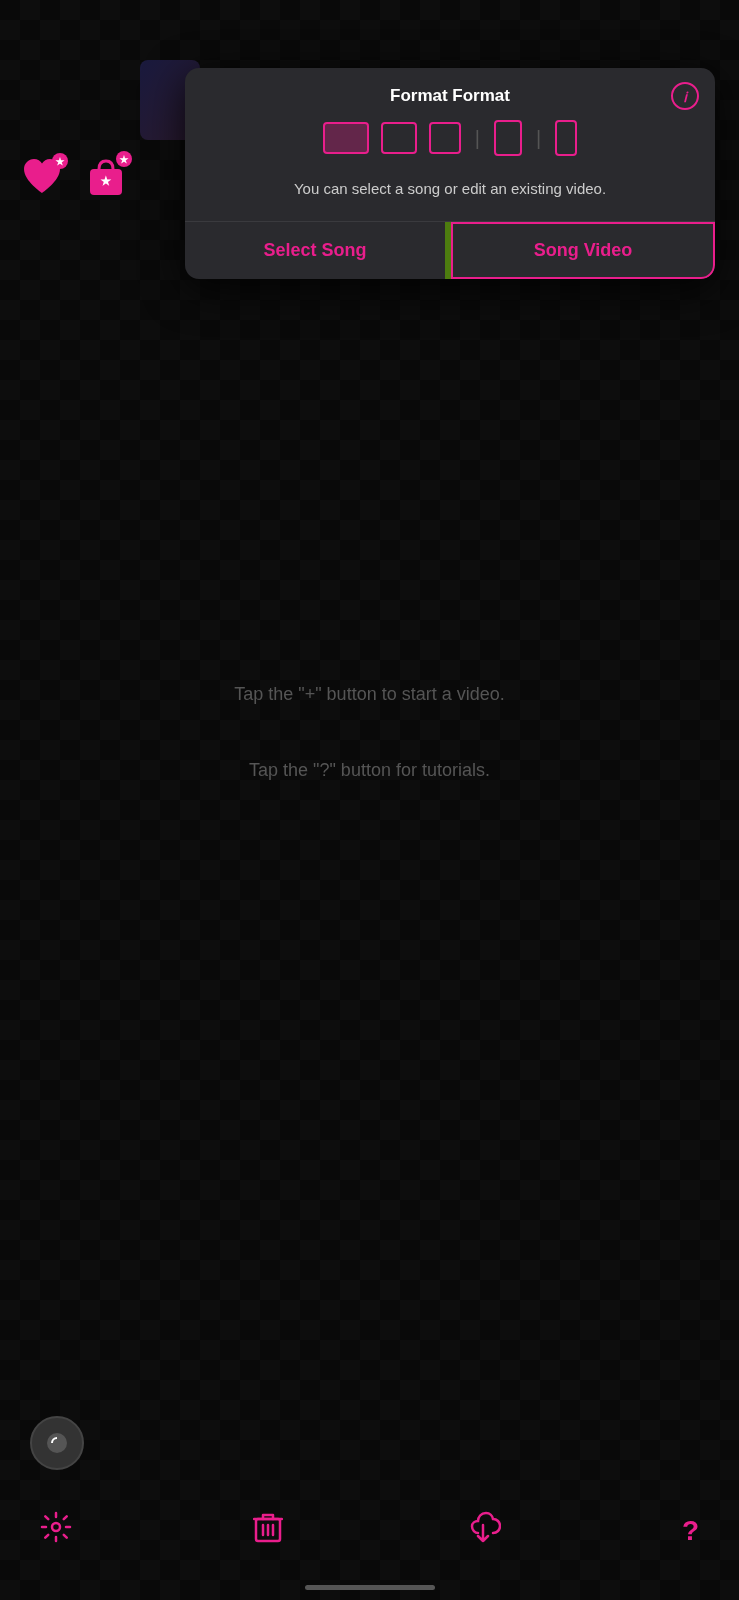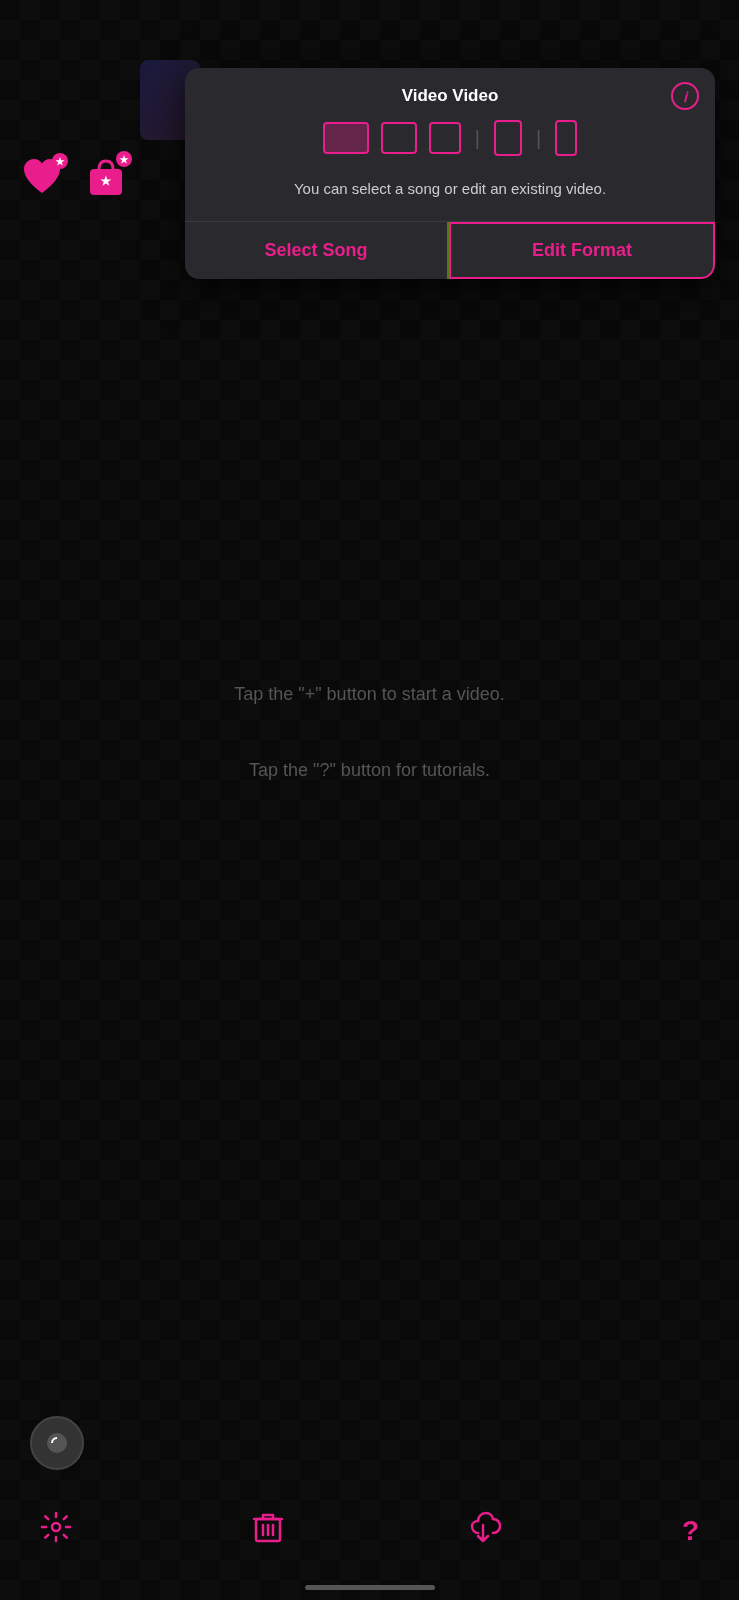--- a/index.html
+++ b/index.html
@@ -282,21 +282,21 @@
       outline: none;
     }
 
     .modal-btn.edit-video {
       border: 2px solid #e91e8c;
       border-radius: 0 0 14px 0;
       color: #e91e8c;
     }
 
     .modal-btn:first-child {
-      border-right: 2px solid #4d7c0f;
+      border-right: 6px solid #4d7c0f;
     }
   </style>
 </head>
 <body>
 
 <div class="bg-pattern"></div>
 
 <div class="modal-overlay"></div>
 
 <div class="top-right-partial">
@@ -359,21 +359,21 @@
   </div>
   <div style="color:#e91e8c;font-size:28px;font-weight:bold;cursor:pointer;">
     <span>?</span>
   </div>
 </div>
 
 <div class="home-indicator"></div>
 
 <div class="modal">
   <div class="modal-header">
-    <span class="modal-title">Video Video</span>
+    <span class="modal-title">Format Format</span>
     <div class="info-btn">
       <span>ℹ</span>
     </div>
   </div>
 
   <div class="format-row">
 
     <div class="format-icon format-landscape active"></div>
 
     <div class="format-icon format-square-wide"></div>
@@ -384,15 +384,15 @@
     <div class="format-icon format-portrait-mid"></div>
     <span class="format-divider">|</span>
 
     <div class="format-icon format-portrait"></div>
   </div>
 
   <div class="modal-description">You can select a song or edit an existing video.</div>
 
   <div class="modal-buttons">
     <button class="modal-btn">Select Song</button>
-    <button class="modal-btn edit-video">Edit Format</button>
+    <button class="modal-btn edit-video">Song Video</button>
   </div>
 </div>
 
 </body></html>

